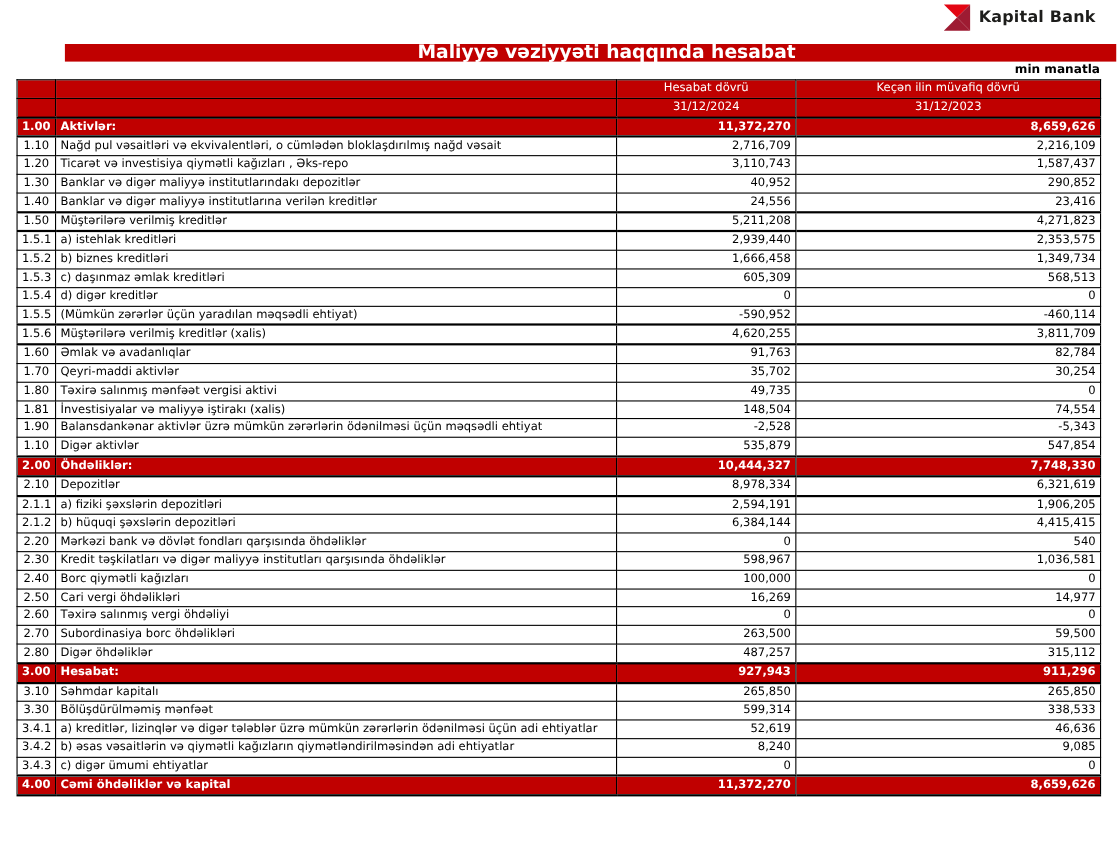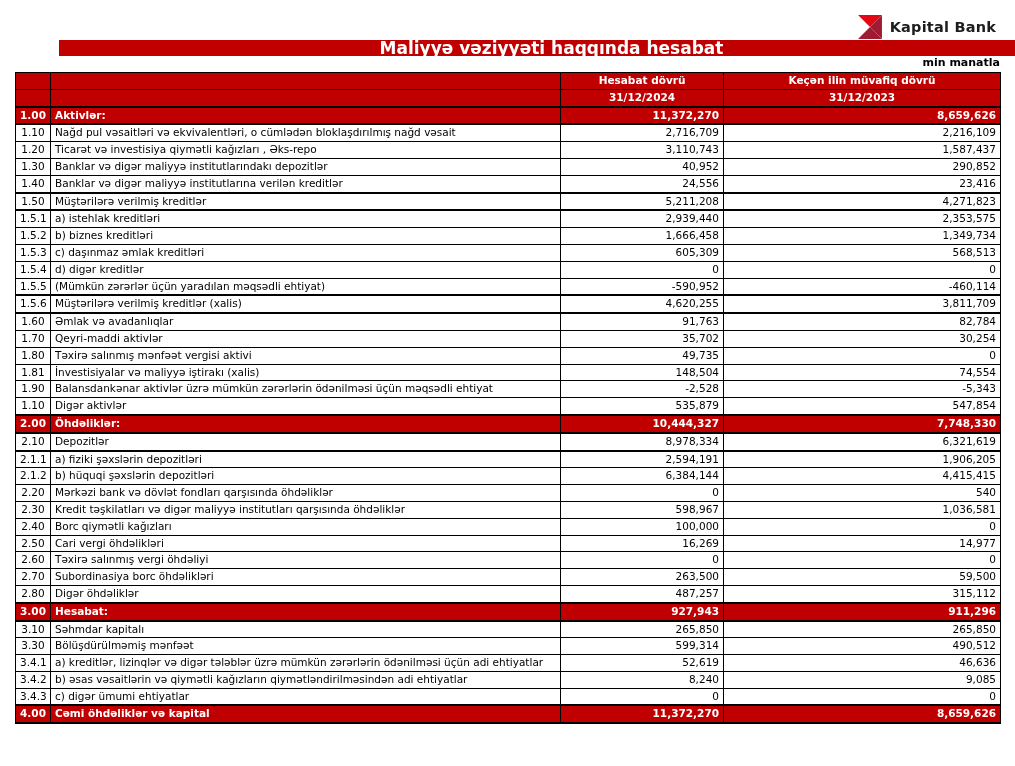--- a/index.html
+++ b/index.html
@@ -8,40 +8,40 @@
     --logo-dark:#9E1B32;
     --text-dark:#1D1D1B;
   }
   html,body{margin:0;padding:0;background:#fff;}
   .page{
     position:relative;width:1015px;height:766px;background:#fff;
     font-family:"DejaVu Sans","Liberation Sans",sans-serif;color:#000;
     overflow:hidden;
   }
   
-  .logo{position:absolute;top:14px;right:19px;display:flex;align-items:center;gap:7px;}
+  .logo{position:absolute;top:3px;right:19px;display:flex;align-items:center;gap:7px;}
   .logo-text{font-weight:bold;font-size:14.5px;color:var(--text-dark);letter-spacing:.2px;}
   
   .banner{
     position:absolute;left:15px;width:985px;top:40px;height:16px;
     background:var(--accent);color:#fff;font-weight:bold;font-size:17px;
     text-align:center;line-height:16px;margin-left:44px;
   }
   .unit{position:absolute;right:15px;top:56px;font-size:11px;font-weight:bold;}
   
   table.fin{
     position:absolute;left:15px;top:72px;width:985px;
     border-collapse:collapse;table-layout:fixed;
   }
   table.fin td{
     border:1px solid #000;height:15.8px;line-height:15.8px;
     padding:0 4px;font-size:10.5px;overflow:hidden;white-space:nowrap;
   }
   thead td{
-    background:var(--accent);color:#fff;font-weight:bold;
+    background:var(--accent);color:#fff;font-weight:normal;
     text-align:center;font-size:11px;
   }
   td.c-num{text-align:center;padding:0 1px;}
   td.c-val{text-align:right;}
   tr.section td{
     background:var(--accent);color:#fff;font-weight:bold;
     border-top-width:2px;border-bottom-width:2px;
   }
   tr.subtotal td{border-top-width:2px;border-bottom-width:2px;}
   tr.subtotal td.c-val{font-weight:normal;}
@@ -269,21 +269,21 @@
         <tr class="normal">
       <td class="c-num">3.10</td>
       <td class="c-label">Səhmdar kapitalı</td>
       <td class="c-val">265,850</td>
       <td class="c-val">265,850</td>
     </tr>
         <tr class="normal">
       <td class="c-num">3.30</td>
       <td class="c-label">Bölüşdürülməmiş mənfəət</td>
       <td class="c-val">599,314</td>
-      <td class="c-val">490,512</td>
+      <td class="c-val">338,533</td>
     </tr>
         <tr class="normal">
       <td class="c-num">3.4.1</td>
       <td class="c-label">a) kreditlər, lizinqlər və digər tələblər üzrə mümkün zərərlərin ödənilməsi üçün adi ehtiyatlar</td>
       <td class="c-val">52,619</td>
       <td class="c-val">46,636</td>
     </tr>
         <tr class="normal">
       <td class="c-num">3.4.2</td>
       <td class="c-label">b) əsas vəsaitlərin və qiymətli kağızların qiymətləndirilməsindən adi ehtiyatlar</td>

